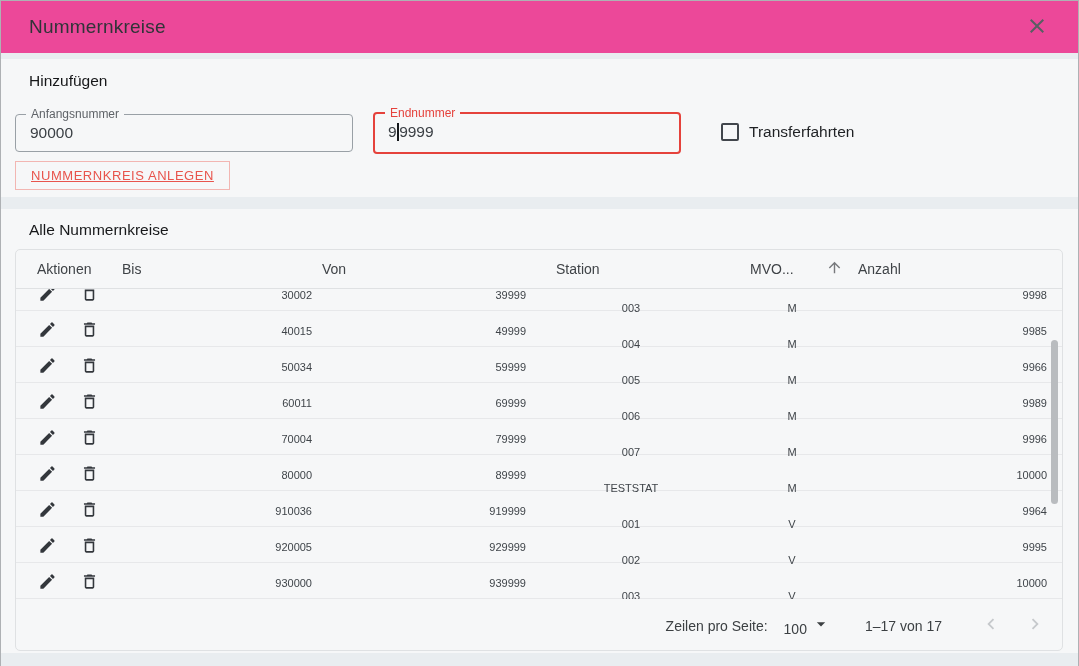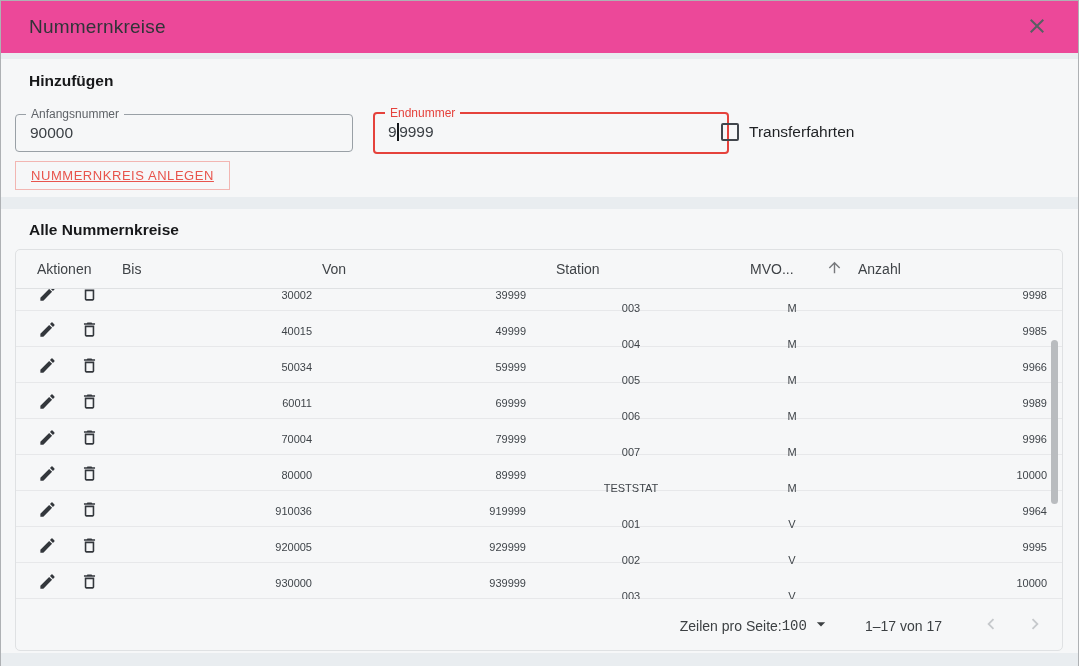--- a/index.html
+++ b/index.html
@@ -33,38 +33,38 @@
   
   .band { background: #e9edf0; flex: 0 0 auto; }
   .band-1 { height: 6px; }
   .band-2 { height: 12px; }
   .band-3 { height: 14px; }
   .panel { background: #f6f7f8; position: relative; }
   .form-panel { height: 138px; flex: 0 0 138px; }
   .table-panel { height: 444px; flex: 0 0 444px; }
   .section-heading {
     position: absolute; left: 28px; margin: 0;
-    font-size: 15.5px; font-weight: bold; color: #17181a;
+    font-size: 15.5px; font-weight: normal; color: #17181a;
   }
   .form-panel .section-heading { top: 13px; }
   .table-panel .section-heading { top: 12px; }
   
   .text-field {
     position: absolute; border: 1px solid #99a0a6; border-radius: 4px;
     background: transparent; display: flex; align-items: center;
     padding-left: 14px; cursor: text;
   }
   .text-field .field-label {
     position: absolute; top: -8px; left: 10px;
     font-size: 12px; color: #5f6368; background: #f6f7f8; padding: 0 5px;
     line-height: 14px; white-space: nowrap;
   }
   .text-field .field-value { font-size: 15.5px; color: #3a3f44; }
   .field-anfang { left: 14px; top: 55px; width: 338px; height: 38px; }
-  .field-end { left: 372px; top: 53px; width: 356px; height: 42px;
+  .field-end { left: 372px; top: 53px; width: 308px; height: 42px;
     border: 2px solid #e5423c; padding-left: 13px; }
   .field-end .field-label { color: #e5423c; }
   .caret {
     display: inline-block; width: 1.5px; height: 18px; background: #15181b;
     vertical-align: middle; margin: 0 0.5px 2px 0.5px;
   }
   
   .checkbox-wrap {
     position: absolute; left: 720px; top: 64px;
     display: flex; align-items: center; cursor: pointer;
@@ -124,21 +124,21 @@
     position: absolute; right: 4px; top: 90px; width: 7px; height: 164px;
     background: #b9bcbf; border-radius: 4px;
   }
   
   .tfoot {
     height: 53px; display: flex; align-items: center; justify-content: flex-end;
     font-size: 14px; color: #3c4043; padding-right: 14px;
   }
   .rows-per-page-label { color: #3c4043; }
   .page-size-select {
-    display: flex; align-items: center; cursor: pointer; font-family: Liberation Mono, monospace;
+    display: flex; align-items: flex-end; margin-left: 16px; cursor: pointer;
   }
   .page-size-select .caret-down { width: 20px; height: 20px; fill: #3c4043; margin-left: 4px; }
   .range-label { margin-left: 34px; }
   .pager { display: flex; align-items: center; margin-left: 36px; }
   .pager-btn {
     border: none; background: transparent; padding: 0; width: 26px; height: 26px;
     display: flex; align-items: center; justify-content: center;
   }
   .pager-btn svg { width: 22px; height: 22px; fill: #c6c9cc; }
   .pager-btn + .pager-btn { margin-left: 18px; }

